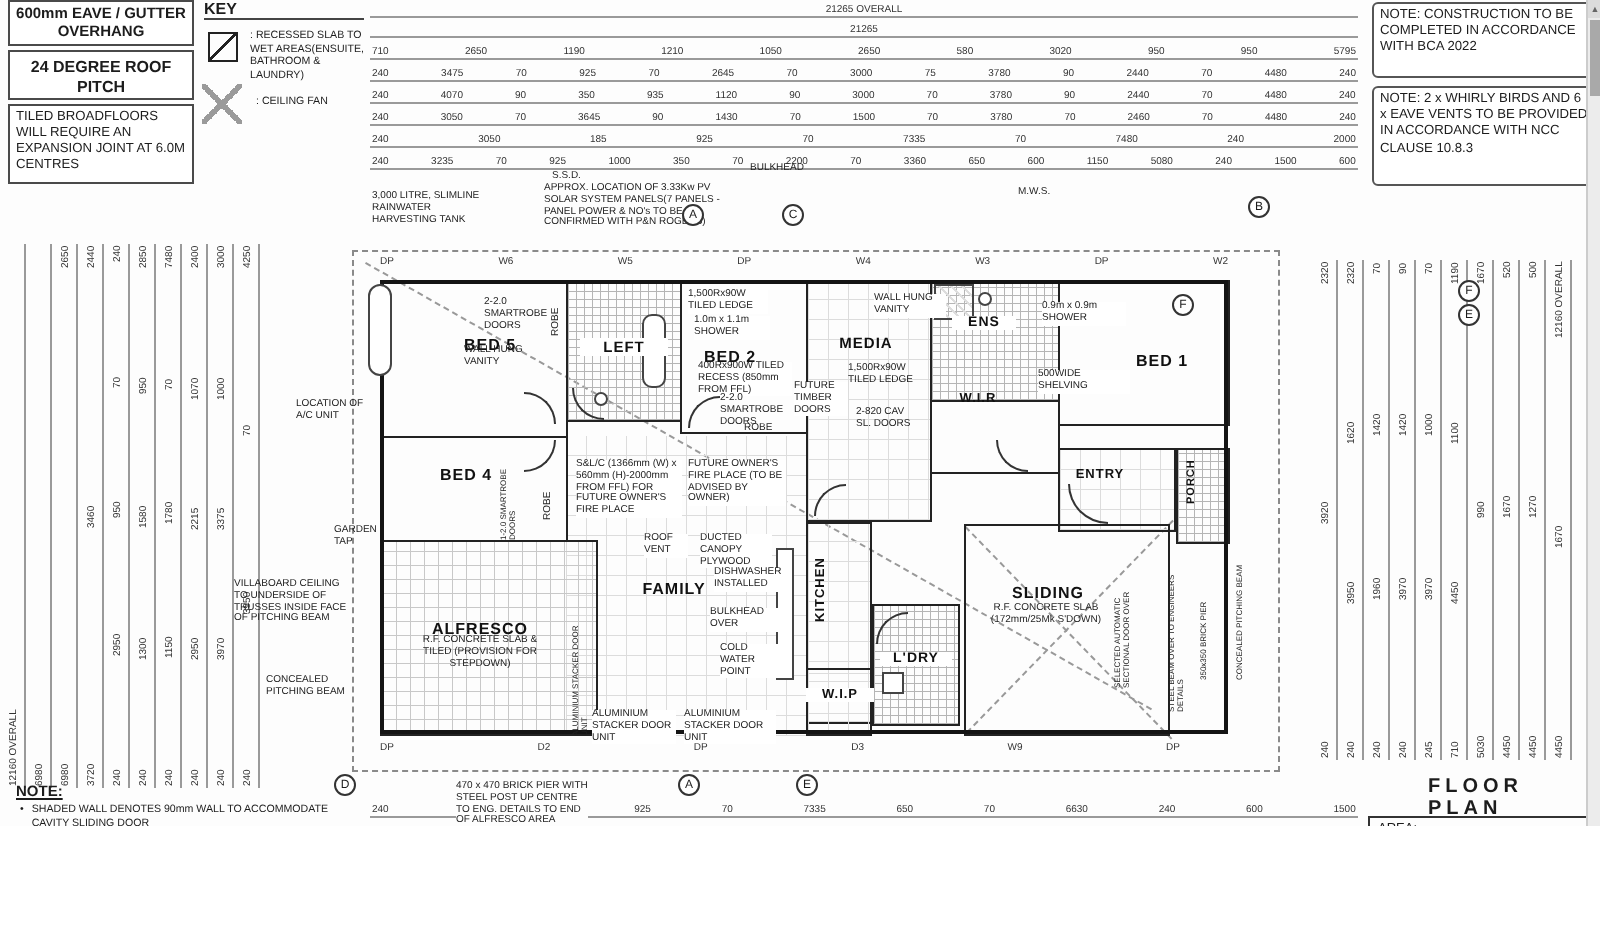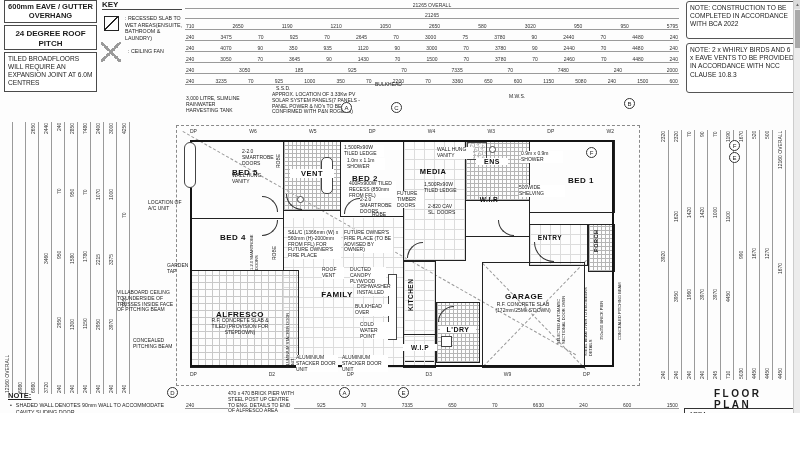--- a/index.html
+++ b/index.html
@@ -518,33 +518,33 @@
   <div class="door d1"></div>
   <div class="door d2"></div>
   <div class="door d3"></div>
   <div class="door d4"></div>
   <div class="door d5"></div>
   <div class="door d6"></div>
   <div class="door d7"></div>
   <div class="door d8"></div>
 
   <div class="rl l-bed3">BED 5</div>
-  <div class="rl l-bath">VENT</div>
+  <div class="rl l-bath">LEFT</div>
   <div class="rl l-bed2">BED 2</div>
   <div class="rl l-media">MEDIA</div>
   <div class="rl l-ens">ENS</div>
   <div class="rl l-bed1">BED 1</div>
   <div class="rl l-wir">W.I.R</div>
   <div class="rl l-bed4">BED 4</div>
   <div class="rl l-entry">ENTRY</div>
   <div class="rl l-family">FAMILY</div>
   <div class="rl l-alf">ALFRESCO</div>
   <div class="rl l-ldry">L'DRY</div>
   <div class="rl l-wip">W.I.P</div>
-  <div class="rl l-garage">GARAGE</div>
+  <div class="rl l-garage">SLIDING</div>
   <div class="rl vert l-kitchen">KITCHEN</div>
   <div class="rl vert l-porch">PORCH</div>
 
   <div class="ann an-tank">3,000 LITRE, SLIMLINE RAINWATER HARVESTING TANK</div>
   <div class="ann an-solar">APPROX. LOCATION OF 3.33Kw PV SOLAR SYSTEM PANELS(7 PANELS -PANEL POWER &amp; NO's TO BE CONFIRMED WITH P&amp;N ROGERS)</div>
   <div class="ann an-ssd">S.S.D.</div>
   <div class="ann an-bulkhead">BULKHEAD</div>
   <div class="ann an-mws">M.W.S.</div>
   <div class="ann an-ledgeb">1,500Rx90W TILED LEDGE</div>
   <div class="ann an-showerb">1.0m x 1.1m SHOWER</div>

